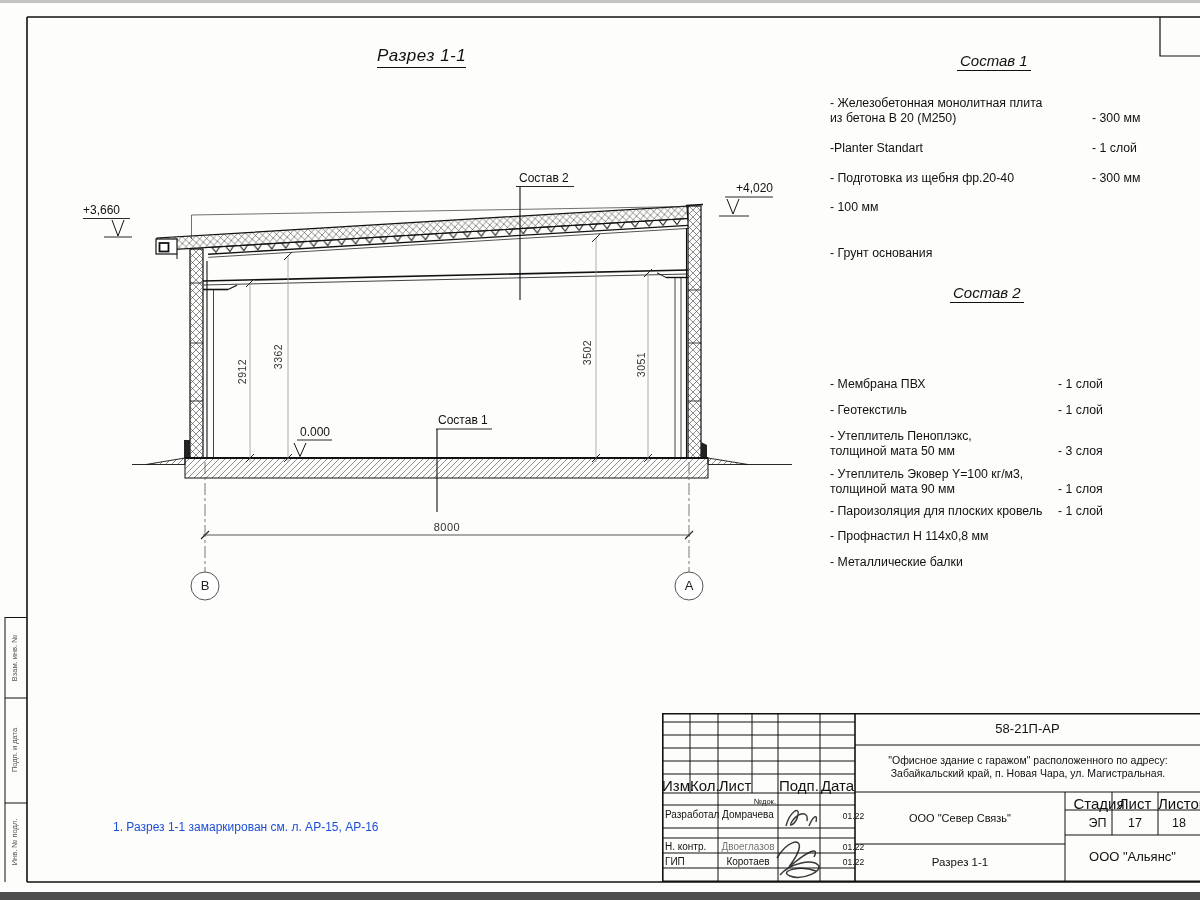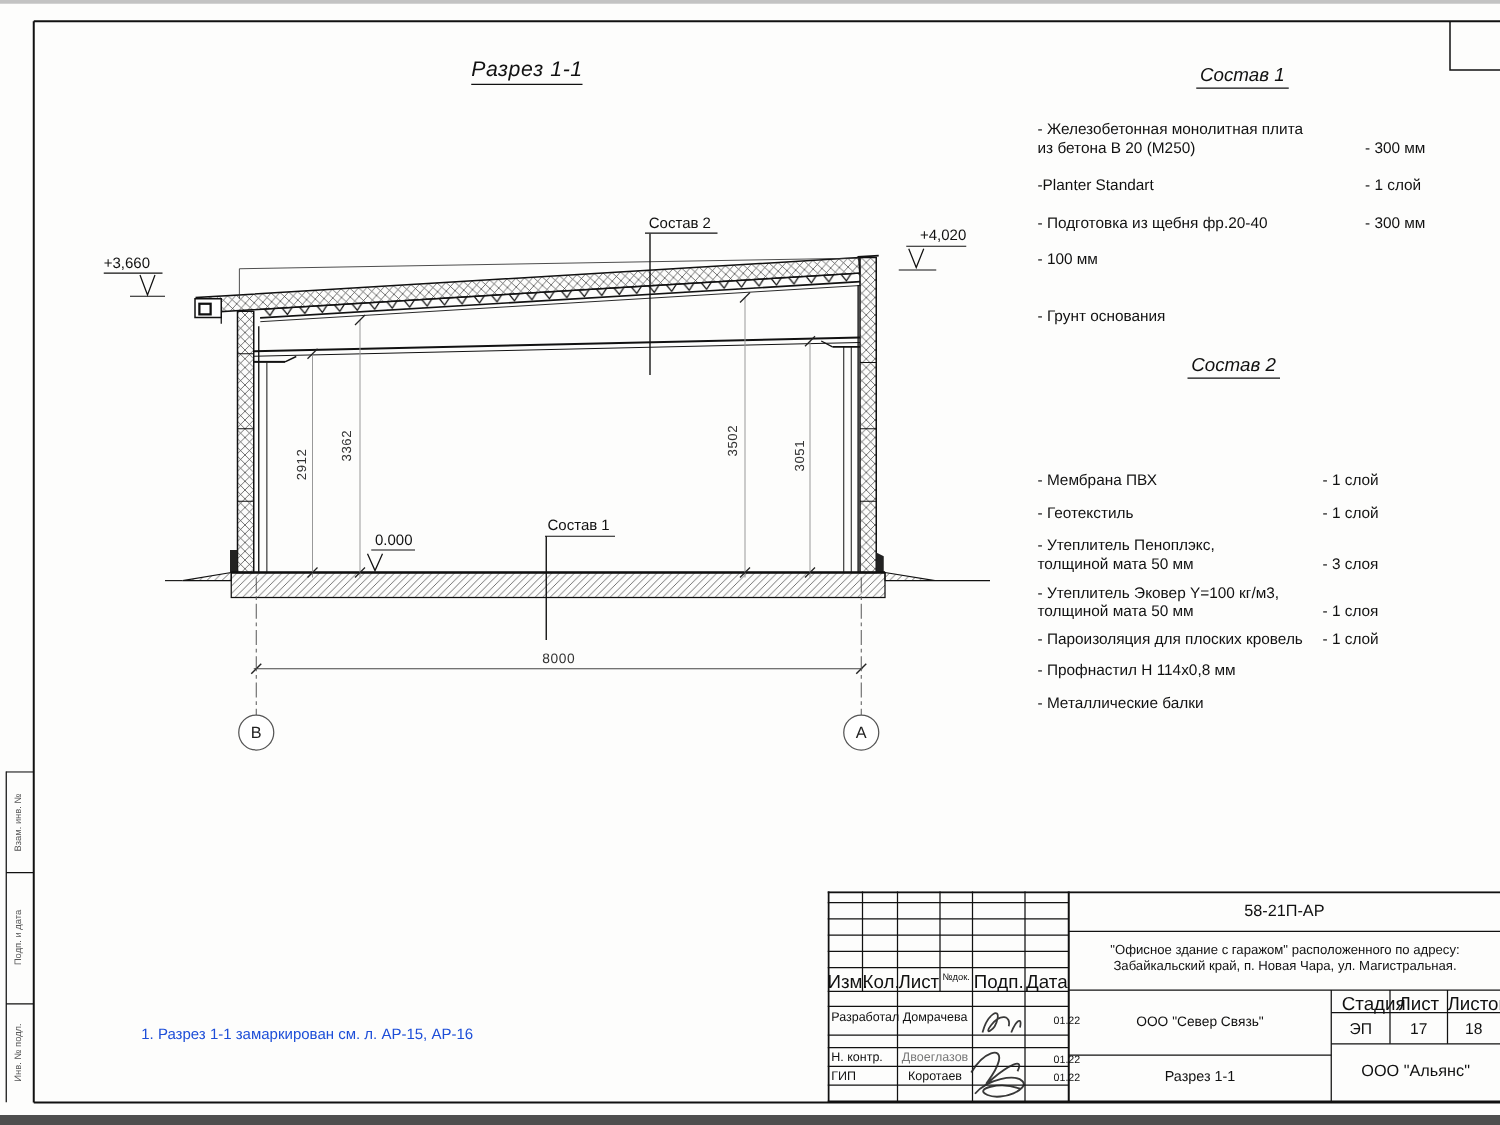--- a/index.html
+++ b/index.html
@@ -220,21 +220,21 @@
     <div class="txt">- Геотекстиль</div>
     <div class="val">- 1 слой</div>
   </div>
 <div class="li s2" style="top:385px;">
     <div class="txt">- Утеплитель Пеноплэкс,
   толщиной мата 50 мм</div>
     <div class="val">- 3  слоя</div>
   </div>
 <div class="li s2" style="top:423px;">
     <div class="txt">- Утеплитель Эковер Y=100 кг/м3,
-  толщиной мата 50 мм</div>
+  толщиной мата 90 мм</div>
     <div class="val">- 1 слоя</div>
   </div>
 <div class="li s2" style="top:460px;">
     <div class="txt">- Пароизоляция для плоских кровель</div>
     <div class="val">- 1 слой</div>
   </div>
 <div class="li s2" style="top:485px;">
     <div class="txt">- Профнастил Н 114х0,8 мм</div>
     <div class="val"></div>
   </div>
@@ -281,21 +281,21 @@
       <path d="M124 113 C128 98 138 93 136 102 C134 112 124 116 131 107 C138 98 147 99 145 108 M147 113 C151 103 156 100 154 109"></path>
     </g>
     <g stroke="#222" stroke-width="1.5" fill="none" opacity="0.9">
       <path d="M115 145 C125 128 140 124 137 136 C134 148 120 160 132 150 C144 140 158 132 152 144 M118 162 C128 150 150 146 156 152 C162 158 140 168 128 163 C116 158 138 152 154 158"></path>
     </g>
   </svg>
 
   <div class="t tb-head c" style="left:0;top:64px;width:28px;">Изм.</div>
   <div class="t tb-head c" style="left:28px;top:64px;width:28px;">Кол.</div>
   <div class="t tb-head c" style="left:56px;top:64px;width:34px;">Лист</div>
-  <div class="t c" style="left:90px;top:65px;width:26px;font-size:7.5px;">№док.</div>
+  <div class="t c" style="left:90px;top:85px;width:26px;font-size:7.5px;">№док.</div>
   <div class="t tb-head c" style="left:116px;top:64px;width:42px;">Подп.</div>
   <div class="t tb-head c" style="left:158px;top:64px;width:35px;">Дата</div>
 
   <div class="t tb-small" style="left:3px;top:96px;">Разработал</div>
   <div class="t tb-small c" style="left:56px;top:96px;width:60px;">Домрачева</div>
   <div class="t tb-date c" style="left:158px;top:99px;width:35px;">01.22</div>
 
   <div class="t tb-small" style="left:3px;top:128px;">Н. контр.</div>
   <div class="t tb-small c" style="left:56px;top:128px;width:60px;color:#777;">Двоеглазов</div>
   <div class="t tb-date c" style="left:158px;top:130px;width:35px;">01.22</div>
@@ -307,21 +307,21 @@
   <div class="t c" style="left:193px;top:9px;width:345px;font-size:13px;">58-21П-АР</div>
   <div class="t c" style="left:196px;top:41px;width:340px;font-size:10.5px;">"Офисное здание с гаражом" расположенного по адресу:</div>
   <div class="t c" style="left:196px;top:54px;width:340px;font-size:10.5px;">Забайкальский край, п. Новая Чара, ул. Магистральная.</div>
 
   <div class="t c" style="left:193px;top:99px;width:210px;font-size:11px;">ООО "Север Связь"</div>
   <div class="t c" style="left:193px;top:143px;width:210px;font-size:11.5px;">Разрез 1-1</div>
 
   <div class="t tb-head c" style="left:403px;top:82px;width:68px;">Стадия</div>
   <div class="t tb-head c" style="left:450px;top:82px;width:46px;">Лист</div>
   <div class="t tb-head c" style="left:496px;top:82px;width:42px;">Листов</div>
-  <div class="t c" style="left:403px;top:103px;width:47px;font-size:12.5px;">ЭП</div>
+  <div class="t c" style="left:403px;top:103px;width:65px;font-size:12.5px;">ЭП</div>
   <div class="t c" style="left:450px;top:103px;width:46px;font-size:12.5px;">17</div>
   <div class="t c" style="left:496px;top:103px;width:42px;font-size:12.5px;">18</div>
   <div class="t c" style="left:403px;top:137px;width:135px;font-size:13px;">ООО "Альянс"</div>
 </div>
 
 <div class="abs" style="left:0;top:617px;width:27px;height:265px;">
   <svg width="27" height="265" style="position:absolute;left:0;top:0">
     <g stroke="#111" stroke-width="1">
       <line x1="5" y1="0" x2="5" y2="265"></line>
       <line x1="5" y1="0.5" x2="27" y2="0.5"></line>

